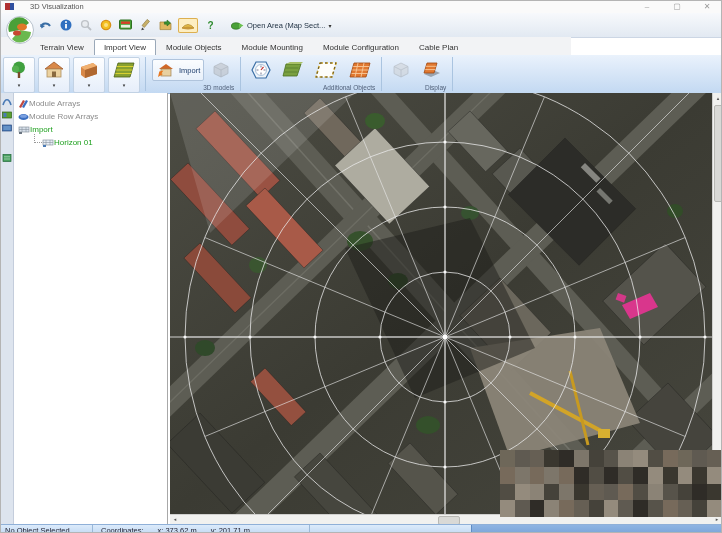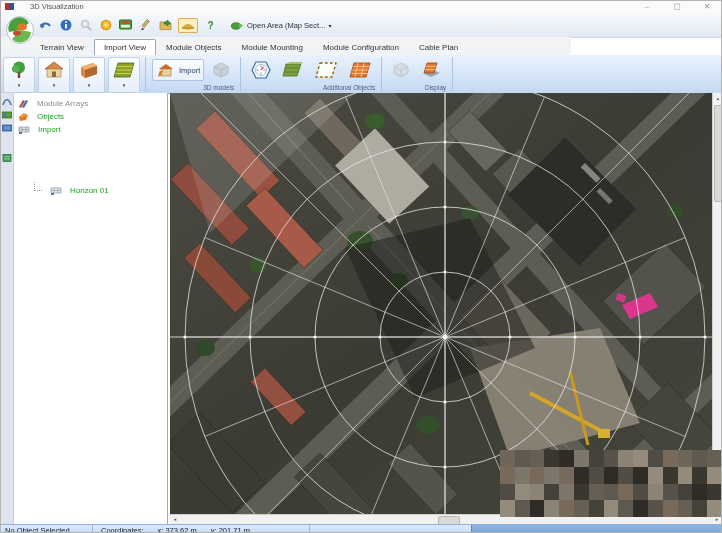--- a/index.html
+++ b/index.html
@@ -50,25 +50,25 @@
   .ribbtn.framed{border:1px solid #b0c4dc;background:linear-gradient(#fbfdff,#e8f0fa);}
   .ribbtn .blabel{font-size:7.5px;color:#1a3a6a;margin-left:3px;}
   .disabled{opacity:.45;filter:grayscale(.8);}
 
   
   .leftstrip{position:absolute;left:0;top:93px;width:14px;height:431px;background:#dde4ee;border-right:1px solid #c4cddc;display:flex;flex-direction:column;align-items:center;padding-top:4px;box-sizing:border-box;gap:3px;}
   .leftstrip .chip{width:10px;height:10px;}
   .leftstrip .gap{height:14px;}
   .sidebar{position:absolute;left:14px;top:93px;width:154px;height:431px;background:#fff;border-right:1px solid #a8a8a8;box-sizing:border-box;overflow:hidden;}
   .tree{padding:4px 0 0 4px;}
-  .trow{display:flex;align-items:center;height:13px;gap:8px;cursor:default;}
+  .trow{display:flex;align-items:center;height:13px;gap:0;cursor:default;}
   .trow .tlabel{font-size:8px;white-space:nowrap;}
   .trow.gray .tlabel{color:#8c8c8c;}
   .trow.green .tlabel{color:#1fa01f;}
-  .trow.child{padding-left:13px;margin-top:48px;}
+  .trow.child{padding-left:13px;}
   .lconn{width:7px;height:8px;border-left:1px dotted #999;border-bottom:1px dotted #999;margin:-4px 0 4px 3px;display:inline-block;}
 
   .mapwrap{position:absolute;left:170px;top:93px;width:542px;height:421px;background:#3d3d35;cursor:crosshair;}
   .mapwrap svg{display:block;}
 
   
   .vscroll{position:absolute;left:712px;top:93px;width:10px;height:421px;background:#f1f1ef;border-left:1px solid #d0d0ce;box-sizing:border-box;}
   .vscroll .arr{position:absolute;left:0;width:10px;height:10px;font-size:5px;color:#555;text-align:center;line-height:10px;}
   .vscroll .arr.up{top:0;}
   .vscroll .arr.down{bottom:0;}
@@ -327,26 +327,26 @@
 
 <div class="sidebar">
   <div class="tree">
     <div class="trow gray">
       <svg width="11" height="10" viewBox="0 0 11 10">
           <path d="M1 8 L5 1 L7 2 L3 9z" fill="#c04840"></path>
           <path d="M4 8 L8 1 L10 2 L6 9z" fill="#3a6ec0"></path>
         </svg>
       <span class="tlabel">Module Arrays</span>
     </div>
-    <div class="trow green">
+    <div class="trow gray">
       <svg width="11" height="10" viewBox="0 0 11 10">
-          <path d="M1 5 L6 1 L10 3 L8 8 L2 9z" fill="#e87820"></path>
-          <path d="M3 5 L7 2.5 L8.5 4" fill="none" stroke="#f8c080" stroke-width="1"></path>
-        </svg>
-      <span class="tlabel">Objects</span>
+          <ellipse cx="5.5" cy="5" rx="5" ry="3" fill="#3a6ec0"></ellipse>
+          <ellipse cx="5.5" cy="4.2" rx="3.4" ry="1.6" fill="#7aa0e0"></ellipse>
+        </svg>
+      <span class="tlabel">Module Row Arrays</span>
     </div>
     <div class="trow green">
       <svg width="12" height="10" viewBox="0 0 12 10">
           <rect x="1" y="2" width="10" height="5" fill="#d8e0ea" stroke="#8a94a0" stroke-width="0.7"></rect>
           <path d="M1 4.5 h10 M4 2 v5 M8 2 v5" stroke="#8a94a0" stroke-width="0.6"></path>
           <rect x="1" y="7" width="3" height="2" fill="#6a7480"></rect>
         </svg>
       <span class="tlabel">Import</span>
     </div>
     <div class="trow green child">

